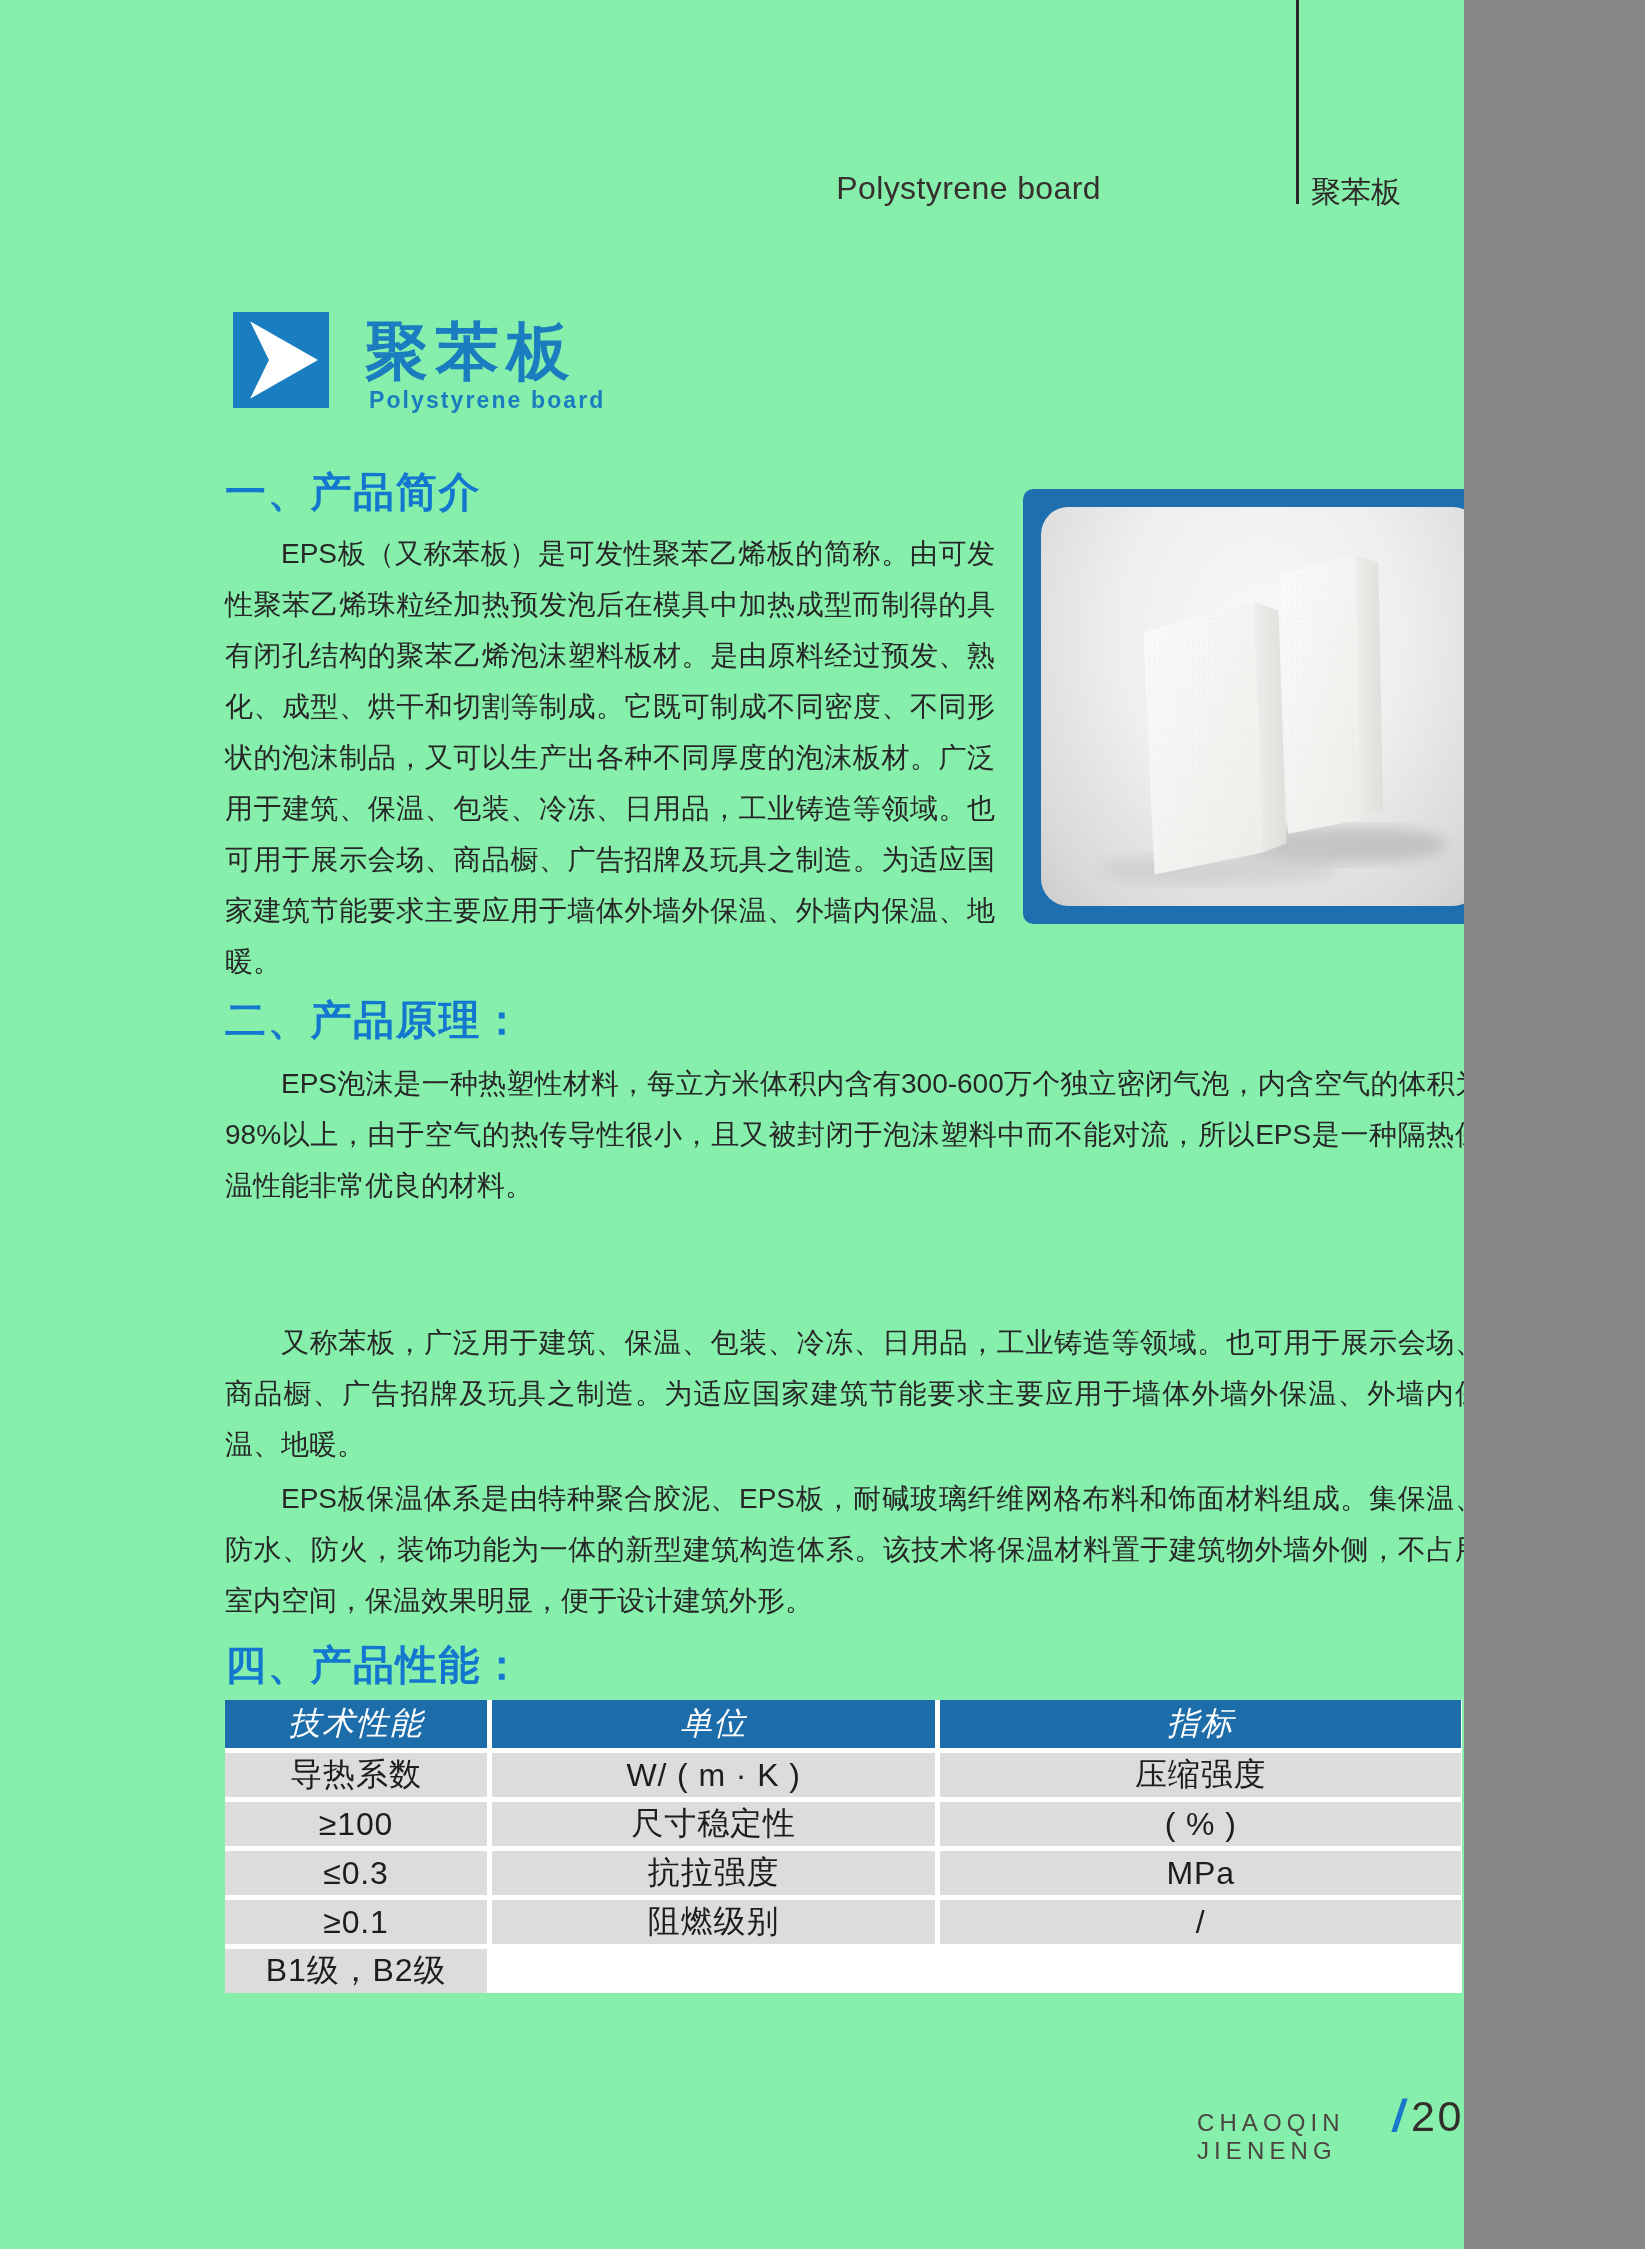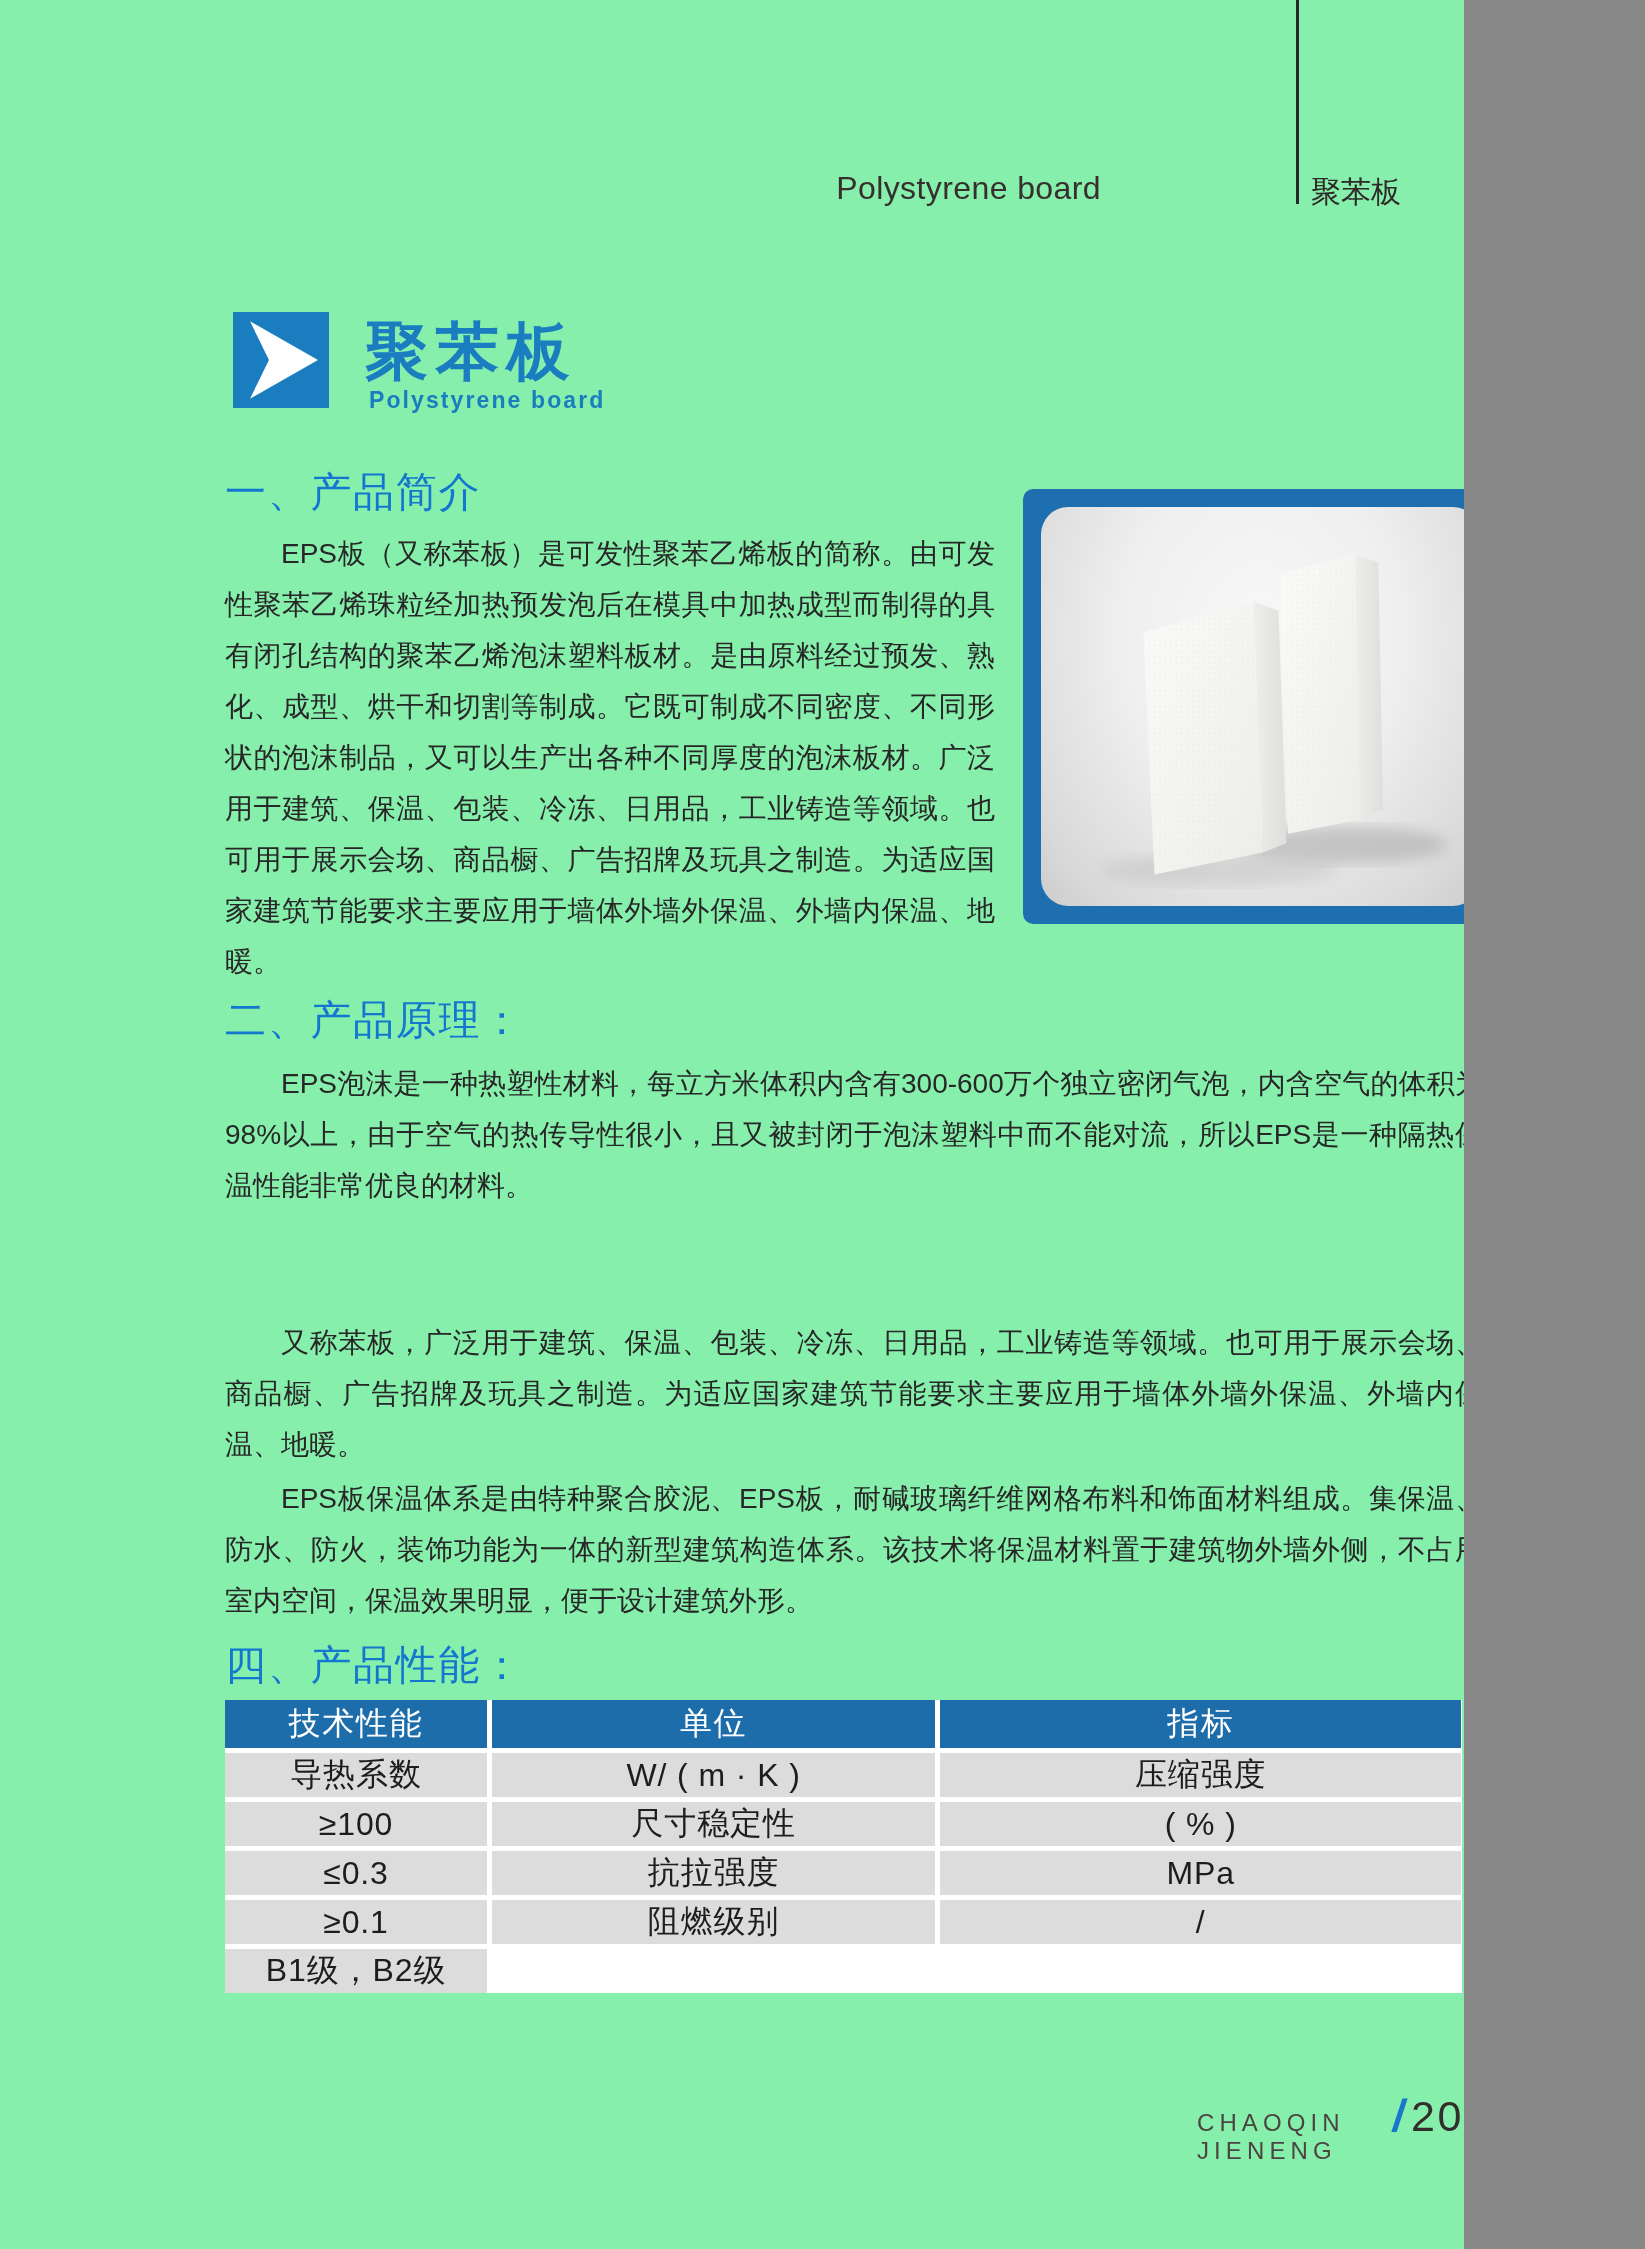--- a/index.html
+++ b/index.html
@@ -13,21 +13,21 @@
   .head-zh{position:absolute;left:1311px;top:172px;font-size:30px;color:#2f2a29;}
   
   .logo-mark{position:absolute;left:233px;top:312px;width:96px;height:96px;background:#1a7dc0;}
   .logo-mark svg{position:absolute;left:5.1px;top:5.1px;width:86px;height:86px;}
   .logo-title{position:absolute;left:365px;top:309px;font-size:63px;font-weight:bold;color:#1a7dc0;letter-spacing:7.7px;}
   .logo-subtitle{position:absolute;left:369px;top:387px;font-size:23px;font-weight:bold;color:#1a7dc0;letter-spacing:2.1px;}
   
   .sec-heading{
     position:absolute;left:225px;margin:0;
     font-family:"Liberation Serif","DejaVu Serif",serif;
-    font-weight:normal;font-size:41px;color:#1377d0;letter-spacing:1.7px;white-space:nowrap;
+    font-weight:bold;font-size:41px;color:#1377d0;letter-spacing:1.7px;white-space:nowrap;
   }
   
   .body-col{position:absolute;left:225px;font-size:28px;line-height:51px;color:#272727;text-align:justify;}
   .body-col p{margin:0;text-indent:2em;}
   .body-col p + p{margin-top:3.4px;}
   .col-narrow{width:770px;}
   .col-wide{width:1258px;}
   
   .photo-frame{
     position:absolute;left:1023px;top:489px;width:475px;height:435px;
@@ -40,21 +40,21 @@
   }
   .photo-inner svg{position:absolute;left:0;top:0;width:100%;height:100%;}
   
   .perf-table{
     position:absolute;left:225px;top:1700px;width:1237px;
     display:grid;grid-template-columns:262px 443px 521px;gap:5.1px;background:#ffffff;
   }
   .pt-h{
     background:#1e6dab;color:#ffffff;height:48px;
     display:flex;align-items:center;justify-content:center;
-    font-size:32px;letter-spacing:1.7px;
+    font-size:32px;letter-spacing:1.7px;font-style:italic;
   }
   .pt-c{
     background:#dcdcdc;color:#1d1d1d;height:44px;
     display:flex;align-items:center;justify-content:center;
     font-size:32px;letter-spacing:0.9px;
   }
   
   .footer{position:absolute;left:1197px;top:2090px;display:flex;align-items:baseline;}
   .f-co{font-size:24px;color:#4c4441;letter-spacing:5.1px;}
   .f-slash{font-size:45px;color:#1877c9;margin:0 5.1px 0 12px;display:inline-block;transform:skewX(-8deg);font-weight:bold;}

